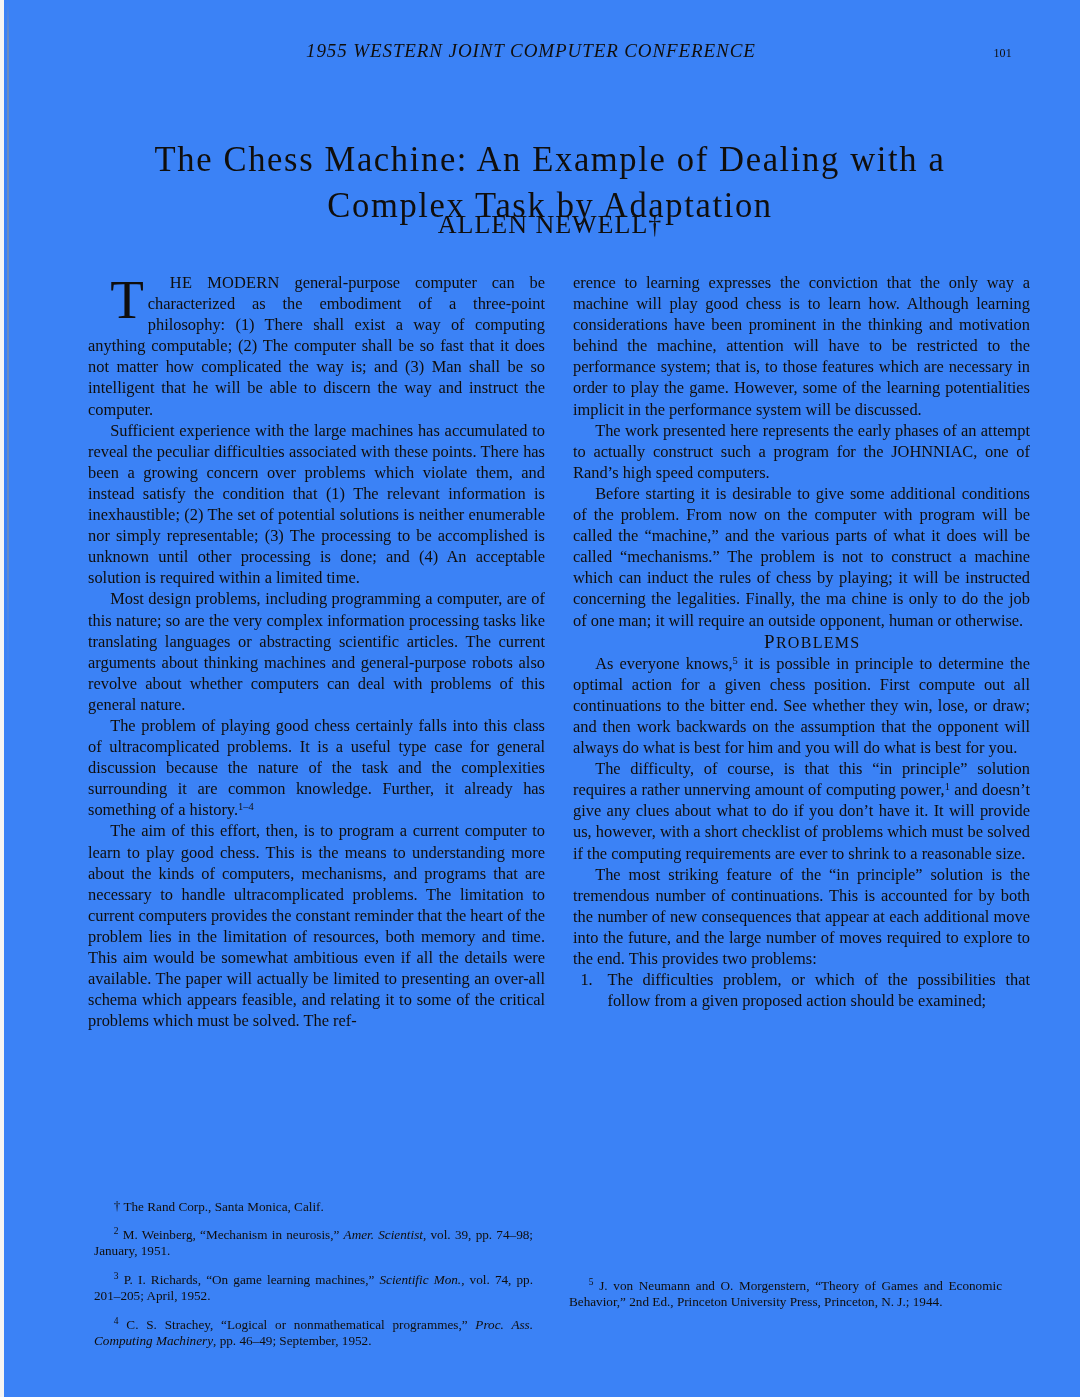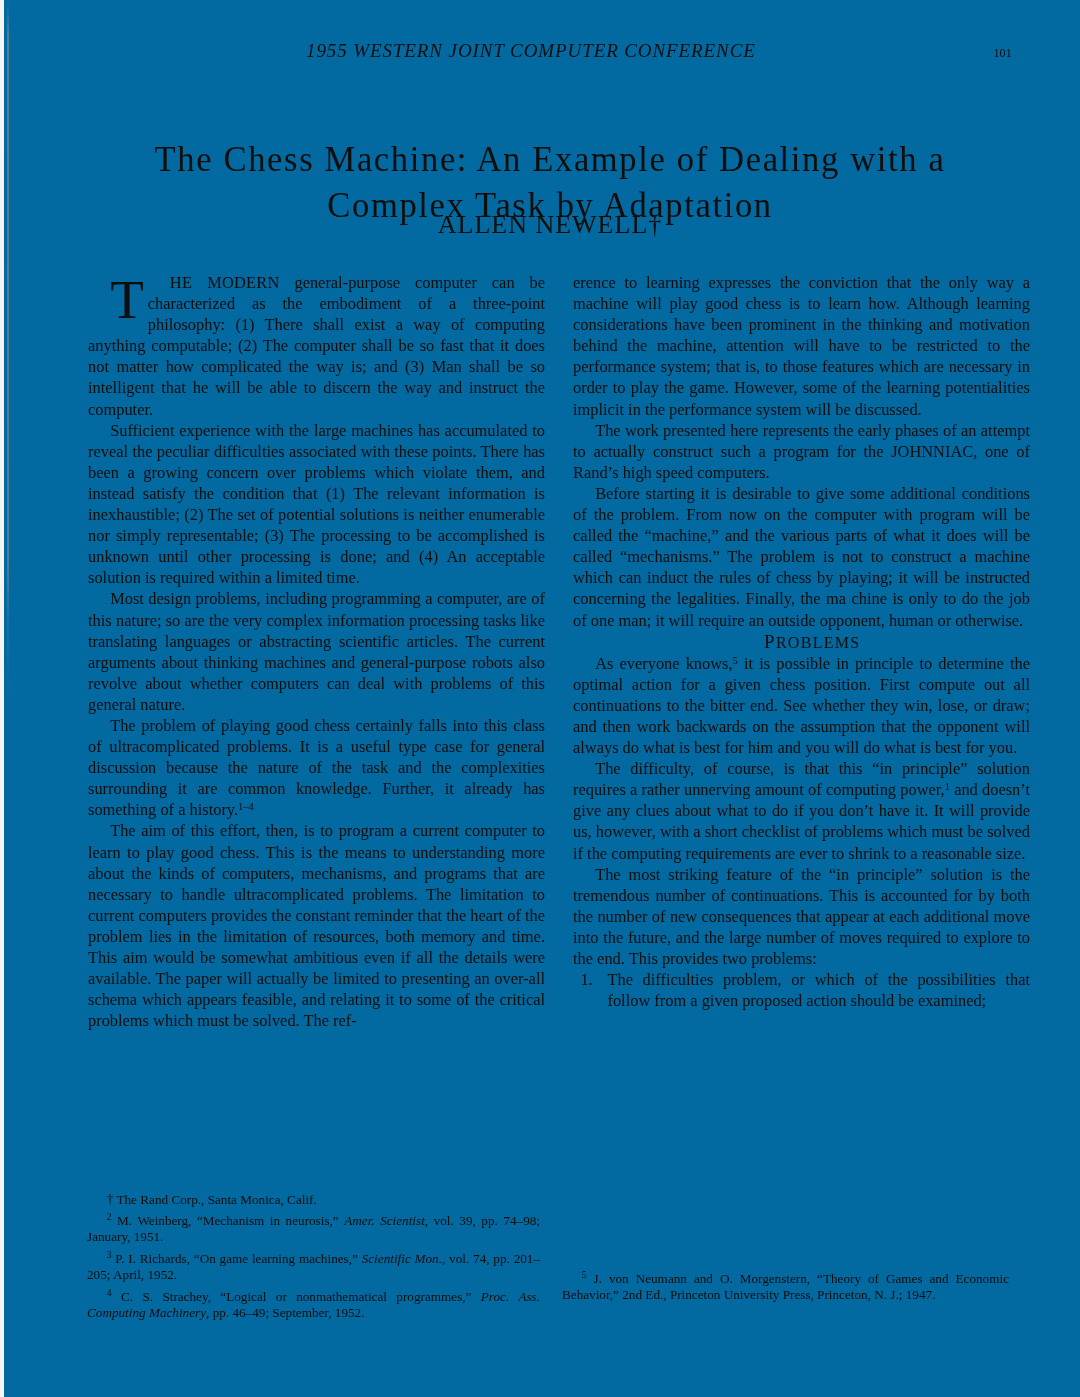--- a/index.html
+++ b/index.html
@@ -4,21 +4,21 @@
 <style>
   html, body {
     margin: 0;
     padding: 0;
     background: #ffffff;
   }
   .page {
     position: relative;
     width: 1080px;
     height: 1397px;
-    background: #0369a1;
+    background: #3b82f6;
     overflow: hidden;
     font-family: "Liberation Serif", "DejaVu Serif", serif;
     color: #100e0c;
   }
   
   .scan-edge {
     position: absolute;
     left: 7px;
     top: 0;
     width: 2px;
@@ -153,21 +153,21 @@
   .footnotes {
     position: absolute;
     width: 457px;
     font-size: 13.2px;
     line-height: 16.4px;
     text-align: justify;
   }
   .fn-left  { left: 82px; top: 1186px; width: 463px; }
   .fn-right { left: 557px; top: 1266px; width: 457px; }
   .footnotes p {
-    margin: 5px;
+    margin: 12px;
     text-indent: 1.5em;
   }
   .footnotes i { font-style: italic; }
   .fn-mark {
     font-size: 0.72em;
     vertical-align: 0.5em;
     line-height: 0;
   }
   .fn-dagger {
     vertical-align: 0.05em;
@@ -220,16 +220,16 @@
     </ol>
   </div>
 
   <div class="footnotes fn-left">
       <p><span class="fn-dagger">†</span><span> The Rand Corp., Santa Monica, Calif.</span></p>
       <p><span class="fn-mark">2</span><span> M. Weinberg, “Mechanism in neurosis,” </span><i>Amer. Scientist</i><span>, vol. 39, pp. 74–98; January, 1951.</span></p>
       <p><span class="fn-mark">3</span><span> P. I. Richards, “On game learning machines,” </span><i>Scientific Mon.</i><span>, vol. 74, pp. 201–205; April, 1952.</span></p>
       <p><span class="fn-mark">4</span><span> C. S. Strachey, “Logical or nonmathematical programmes,” </span><i>Proc. Ass. Computing Machinery</i><span>, pp. 46–49; September, 1952.</span></p>
     </div>
   <div class="footnotes fn-right">
-      <p><span class="fn-mark">5</span><span> J. von Neumann and O. Morgenstern, “Theory of Games and Economic Behavior,” 2nd Ed., Princeton University Press, Princeton, N. J.; 1947.</span></p>
+      <p><span class="fn-mark">5</span><span> J. von Neumann and O. Morgenstern, “Theory of Games and Economic Behavior,” 2nd Ed., Princeton University Press, Princeton, N. J.; 1944.</span></p>
     </div>
 
 </div>
 
 </body></html>

